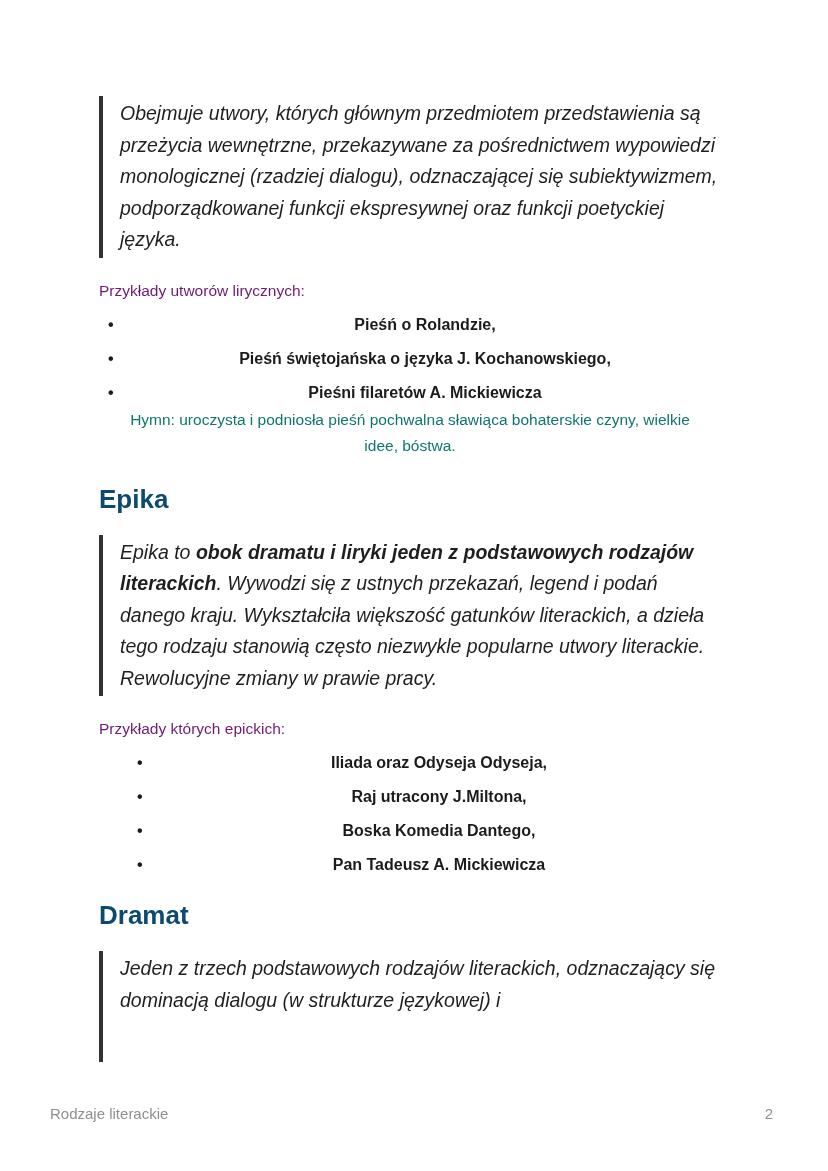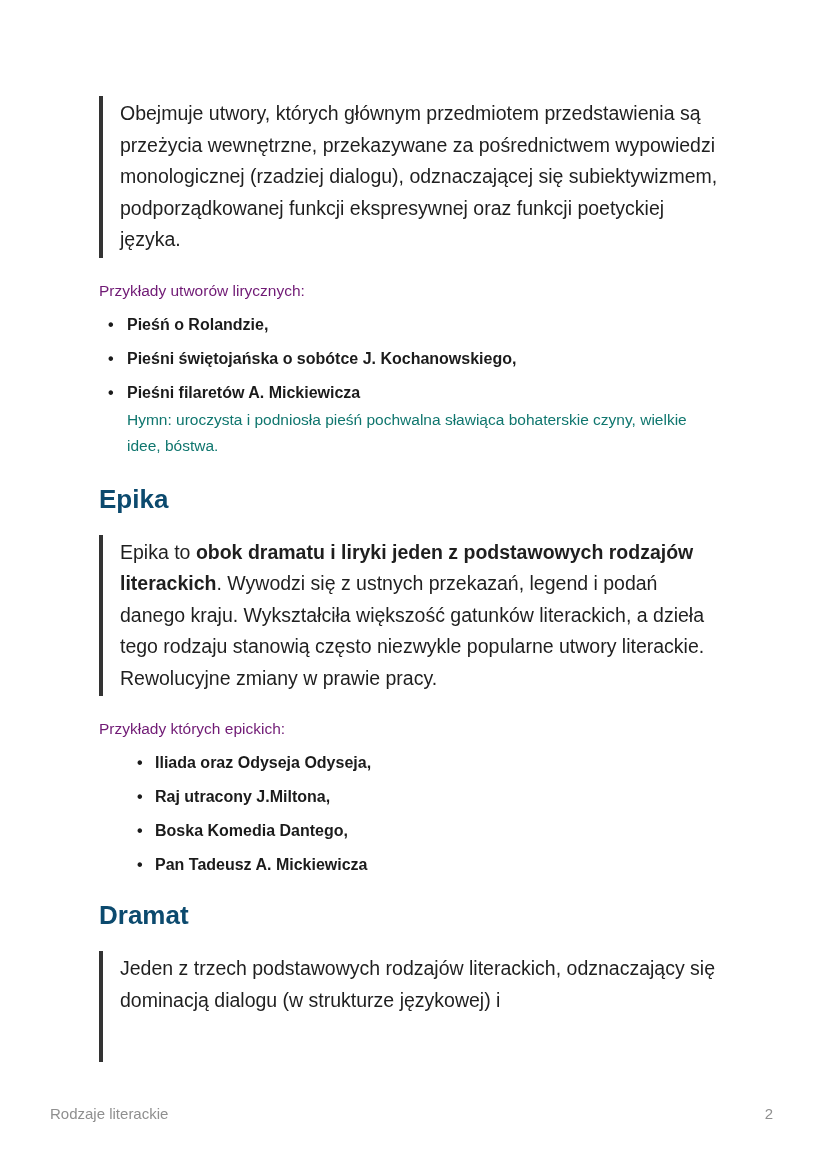--- a/index.html
+++ b/index.html
@@ -18,36 +18,38 @@
     top: 96px;
     width: 624px;
   }
   blockquote {
     margin: 0;
     border-left: 4px solid #333333;
     padding: 2px 0 2px 17px;
     font-size: 19.5px;
     line-height: 31.5px;
     color: #1f1f1f;
+    font-style: italic;
   }
   blockquote p { margin: 0; max-width: 600px; }
   blockquote.tall { padding-bottom: 46px; }
   .label {
     font-size: 15.5px;
     line-height: 19px;
     margin: 23px 0 14px 0;
     color: #701a75;
   }
   ul.list {
     margin: 0;
     padding: 0;
     list-style: none;
     font-size: 16px;
     font-weight: bold;
     color: #1b1b1b;
+    text-align: center;
   }
   .list li {
     position: relative;
     padding-left: 28px;
     margin-bottom: 13px;
     line-height: 21px;
   }
   .list li::before {
     content: "\2022";
     position: absolute;
@@ -94,21 +96,21 @@
       <p>Obejmuje utwory, których głównym przedmiotem przedstawienia są przeżycia wewnętrzne, przekazywane za pośrednictwem wypowiedzi monologicznej (rzadziej dialogu), odznaczającej się subiektywizmem, podporządkowanej funkcji ekspresywnej oraz funkcji poetyckiej języka.</p>
     </blockquote>
 
     <p class="label">Przykłady utworów lirycznych:</p>
 
     <ul class="list list-1">
       <li>
         <span class="item-title">Pieśń o Rolandzie,</span>
       </li>
       <li>
-        <span class="item-title">Pieśni świętojańska o sobótce J. Kochanowskiego,</span>
+        <span class="item-title">Pieśń świętojańska o języka J. Kochanowskiego,</span>
       </li>
       <li>
         <span class="item-title">Pieśni filaretów A. Mickiewicza</span>
         <div class="item-note">Hymn: uroczysta i podniosła pieśń pochwalna sławiąca bohaterskie czyny, wielkie idee, bóstwa.</div>
       </li>
     </ul>
 
     <h2>Epika</h2>
 
     <blockquote>

